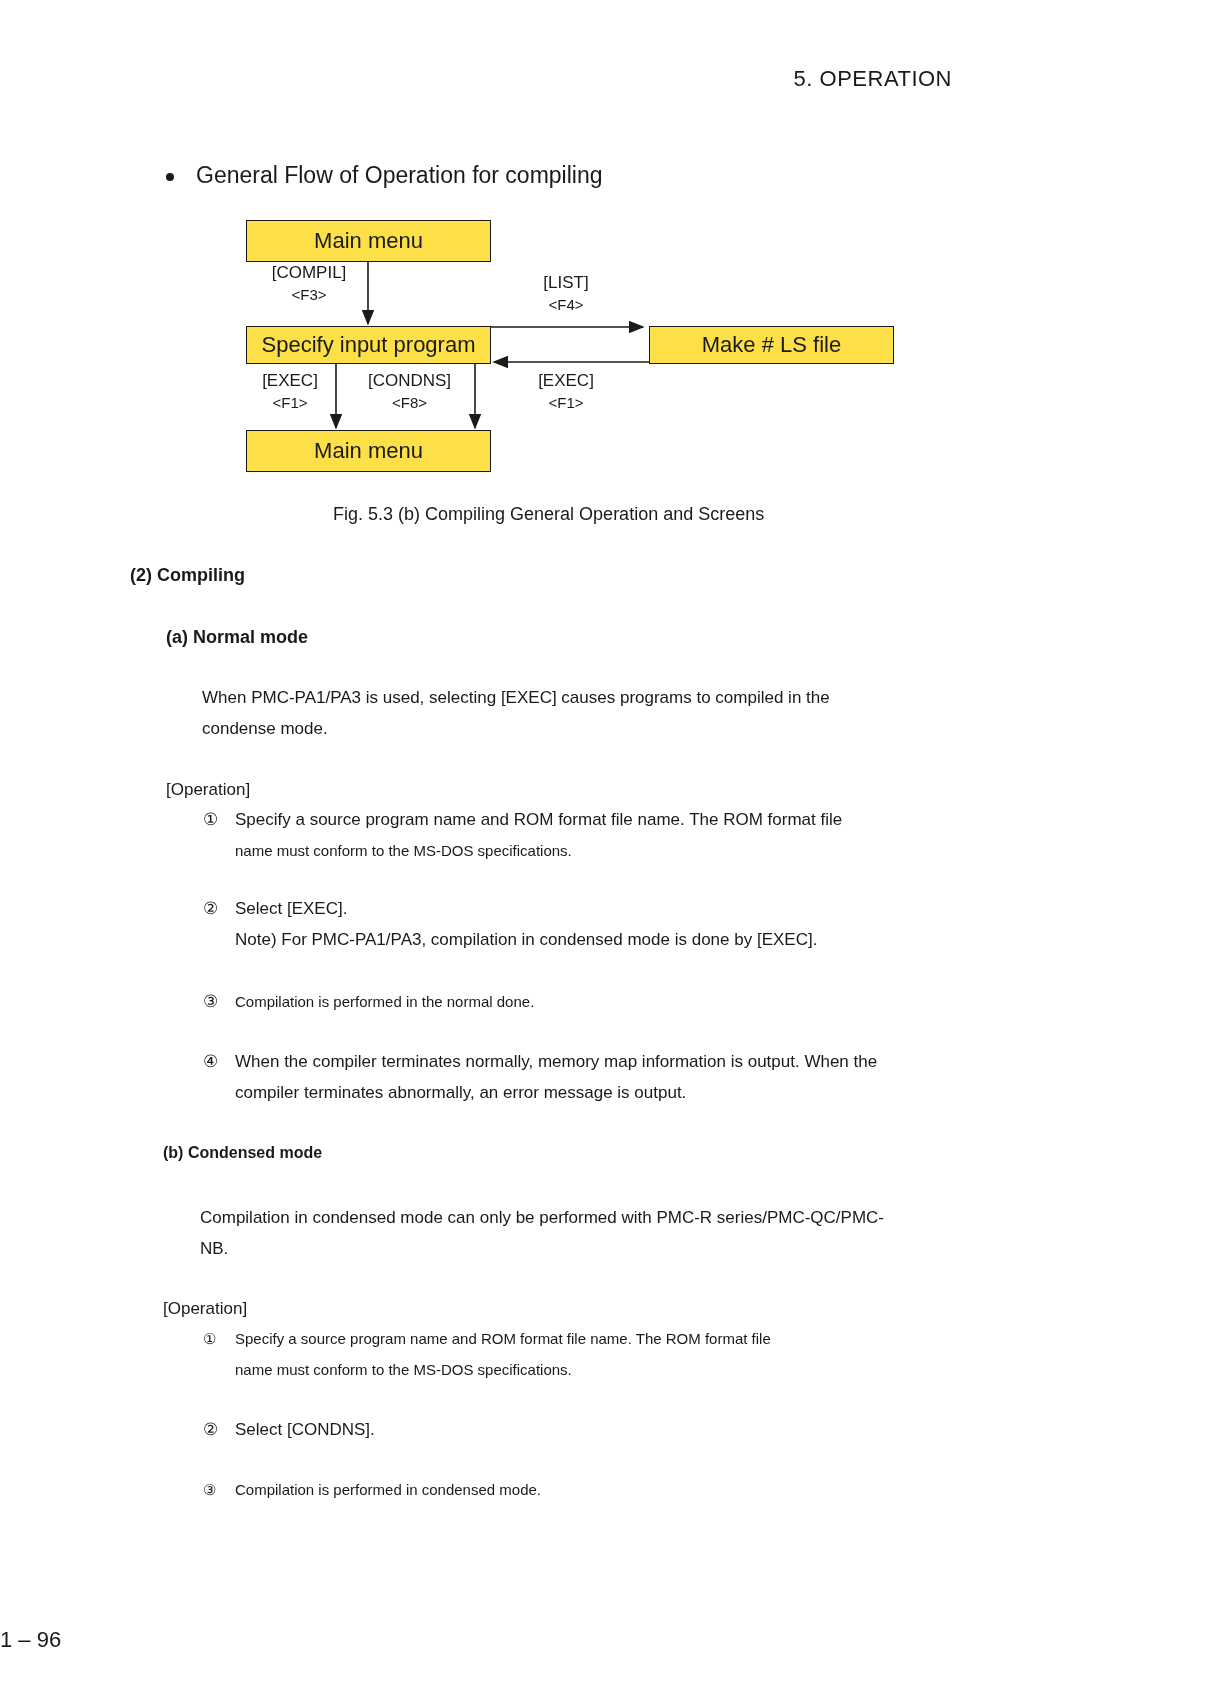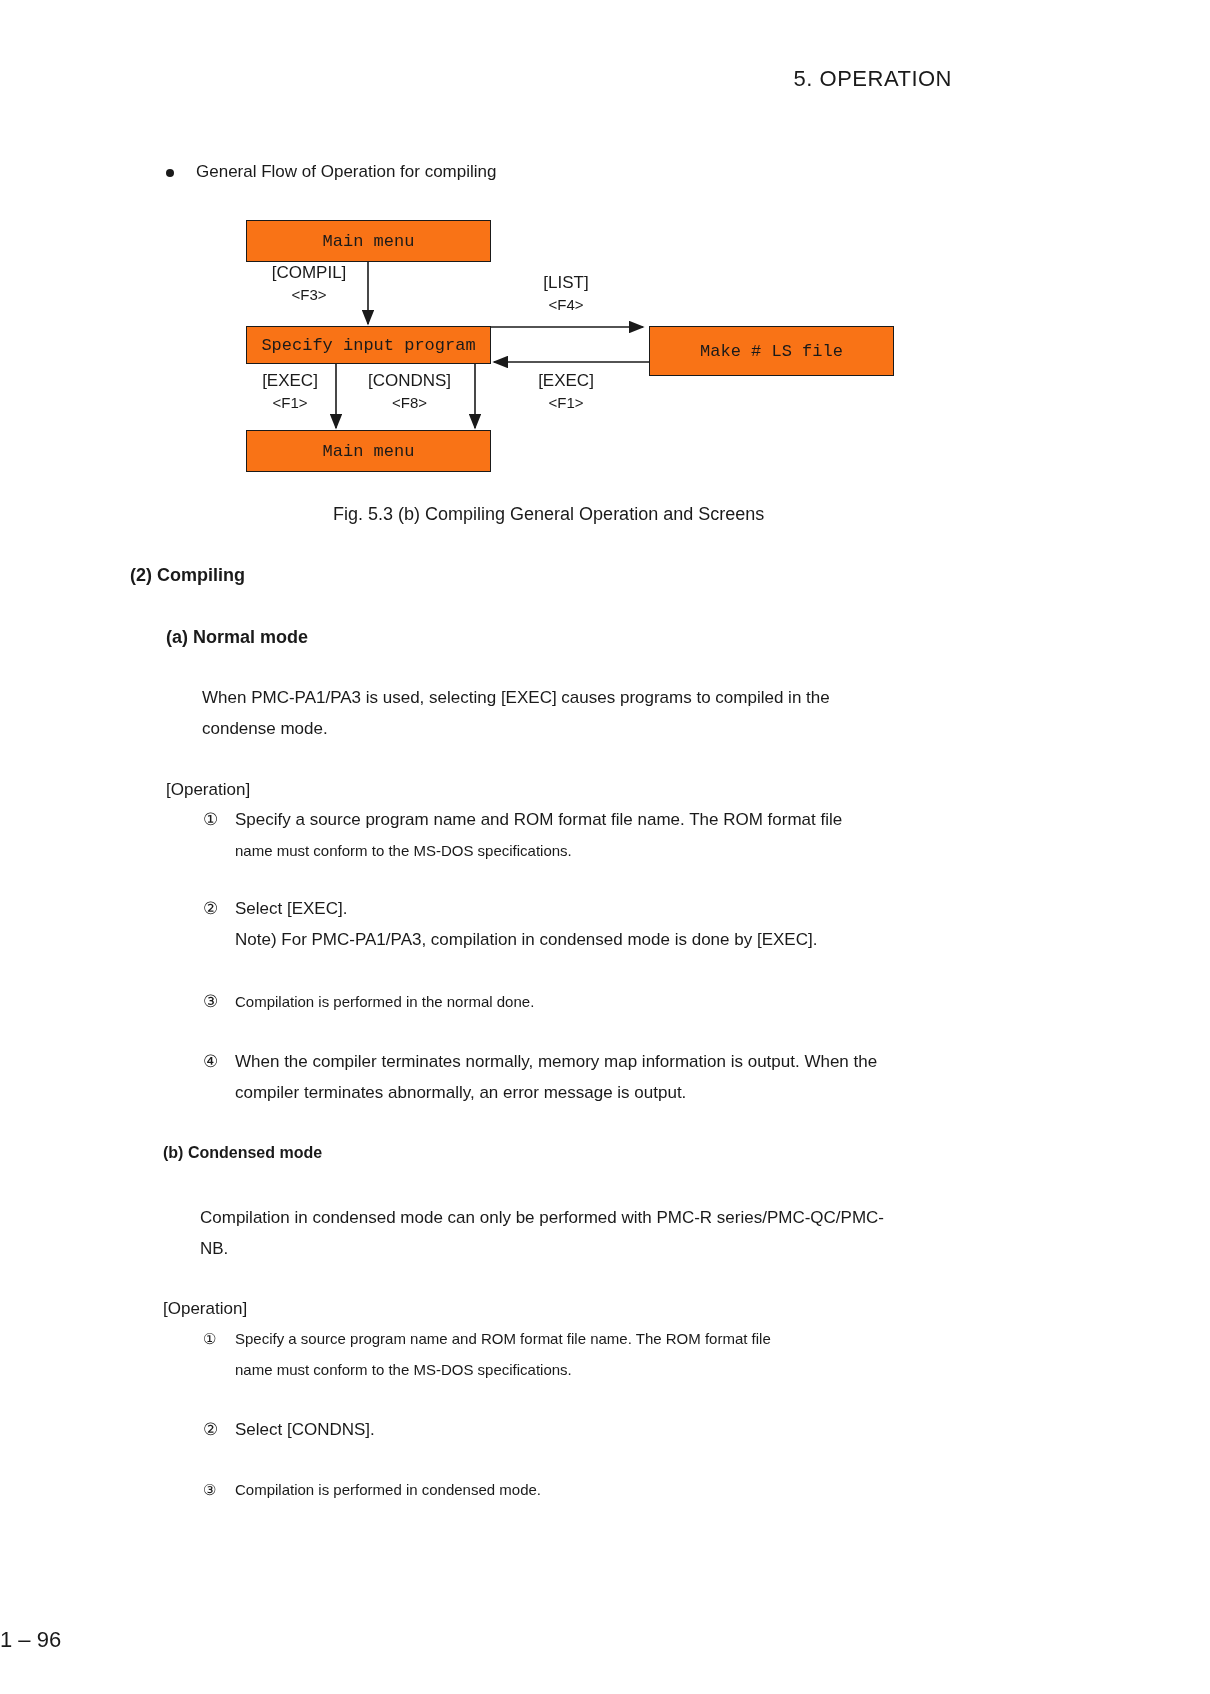--- a/index.html
+++ b/index.html
@@ -1,22 +1,22 @@
 <!DOCTYPE html>
 <html><head>
 <meta charset="utf-8">
 <style>
   html, body { margin: 0; padding: 0; background: #ffffff; }
   body { width: 1210px; height: 1694px; position: relative; overflow: hidden;
          font-family: "Liberation Sans", sans-serif; color: #1a1a1a; }
   .abs { position: absolute; white-space: nowrap; }
   .header { right: 258px; top: 66px; font-size: 22px; letter-spacing: 0.5px; margin-left: 14px; }
-  .bullet-line { left: 166px; top: 162px; font-size: 17px; }
+  .bullet-line { left: 166px; top: 162px; font-size: 23px; }
   .bullet-dot { display: inline-block; width: 8px; height: 8px; border-radius: 50%; background: #1a1a1a; margin-right: 22px; vertical-align: middle; }
-  .box { position: absolute; border: 1.5px solid #1a1a1a; box-sizing: border-box; font-size: 17px; display: flex; align-items: center; justify-content: center; background: #f97316; font-family: Liberation Mono, monospace; }
+  .box { position: absolute; border: 1.5px solid #1a1a1a; box-sizing: border-box; font-size: 22px; display: flex; align-items: center; justify-content: center; background: #fde047; }
   .lbl { position: absolute; font-size: 17px; text-align: center; line-height: 22px; white-space: nowrap; }
   .caption { left: 333px; top: 504px; font-size: 18px; }
   .h2 { font-weight: bold; font-size: 18px; }
   .p { font-size: 17px; line-height: 31px; }
   .small { font-size: 15px; }
   .circ { display: inline-block; width: 32px; }
   .pagenum { left: 0; width: 1210px; text-align: left; top: 1627px; font-size: 22px; }
   svg.diagram { position: absolute; left: 0; top: 0; }
 </style>
 </head>
@@ -42,21 +42,21 @@
 
     <line x1="649" y1="362" x2="494" y2="362" stroke="#1a1a1a" stroke-width="1.6" marker-end="url(#ah)"></line>
 
     <line x1="336" y1="362" x2="336" y2="428" stroke="#1a1a1a" stroke-width="1.6" marker-end="url(#ah)"></line>
 
     <line x1="475" y1="362" x2="475" y2="428" stroke="#1a1a1a" stroke-width="1.6" marker-end="url(#ah)"></line>
   </svg>
 
   <div class="box" style="left:246px; top:220px; width:245px; height:42px;">Main menu</div>
   <div class="box" style="left:246px; top:326px; width:245px; height:38px;">Specify input program</div>
-  <div class="box" style="left:649px; top:326px; width:245px; height:50px;">Make # LS file</div>
+  <div class="box" style="left:649px; top:326px; width:245px; height:38px;">Make # LS file</div>
   <div class="box" style="left:246px; top:430px; width:245px; height:42px;">Main menu</div>
 
   <div class="lbl" style="left:264px; top:262px; width:90px;">
     <div>[COMPIL]</div>
     <div style="font-size:15px;">&lt;F3&gt;</div>
   </div>
   <div class="lbl" style="left:526px; top:272px; width:80px;">
     <div>[LIST]</div>
     <div style="font-size:15px;">&lt;F4&gt;</div>
   </div>

